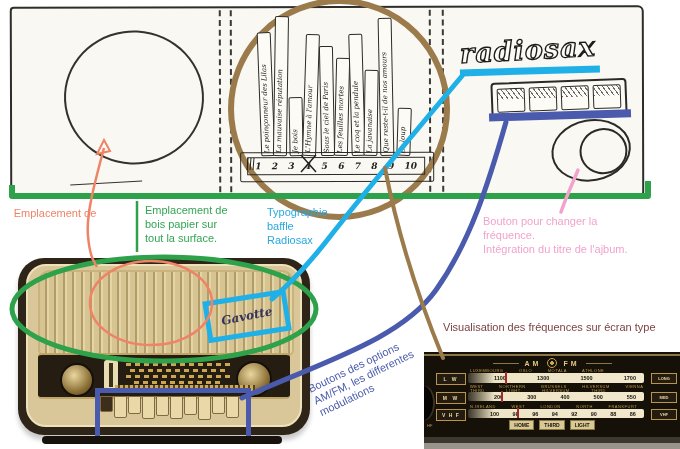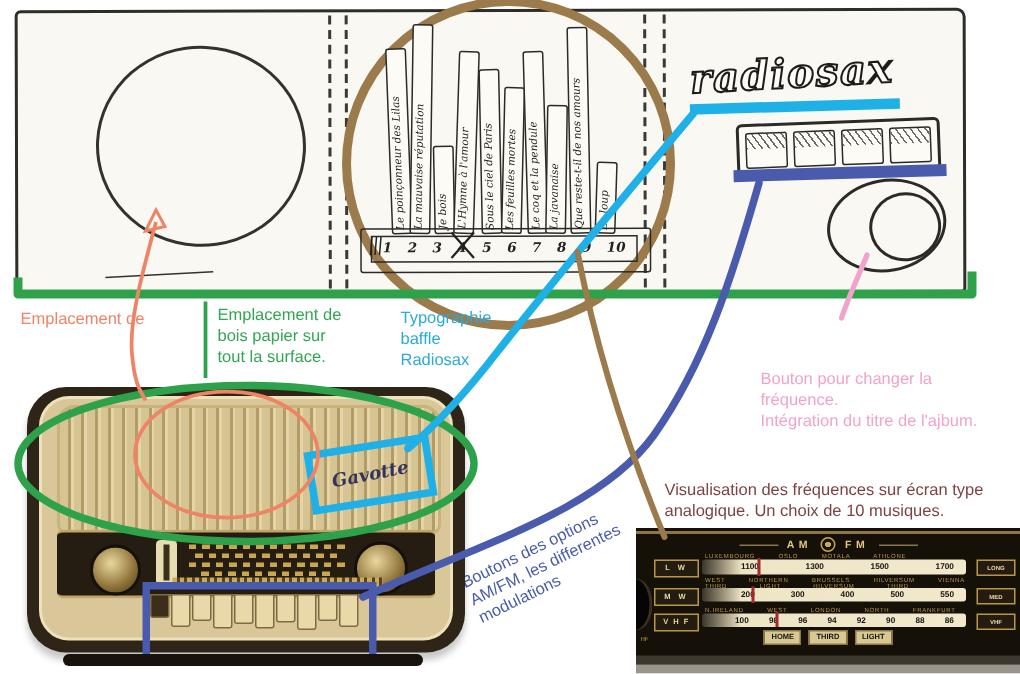--- a/index.html
+++ b/index.html
@@ -26,21 +26,21 @@
   .preset-key{flex:1;border:1.5px solid #2b2a26;border-radius:2px;background:
       repeating-linear-gradient(55deg,#6b6a66 0 1px,transparent 1px 4px) top/100% 45% no-repeat,#fcfbf5;}
   #sketch-knob{position:absolute;left:539px;top:112px;width:76px;height:58px;border:2.5px solid #2b2a26;
                border-radius:50%;transform:rotate(-10deg);}
   #sketch-knob-inner{position:absolute;left:26px;top:9px;width:44px;height:42px;border:2px solid #2b2a26;border-radius:50%;}
   
   .note{position:absolute;font-size:11px;line-height:1.25;}
   #note-speaker{left:6px;top:207px;width:98px;color:#ef8366;text-align:center;}
   #note-paper{left:145px;top:204px;width:112px;color:#33a553;}
   #note-typo{left:267px;top:206px;width:92px;color:#29a9dd;}
-  #note-freqbtn{left:507px;top:215px;width:165px;color:#f2a3cb;margin-top:32px;}
+  #note-freqbtn{left:483px;top:215px;width:165px;color:#f2a3cb;}
   #note-display{left:443px;top:321px;width:236px;color:#7d4343;}
   #note-amfm{left:306px;top:384px;width:150px;color:#4a5cab;transform:rotate(-26deg);transform-origin:left top;line-height:1.2;}
   
   #radio-photo{position:absolute;left:12px;top:255px;width:306px;height:194px;}
   #radio-case{position:absolute;left:6px;top:3px;width:292px;height:177px;background:#2e2417;border-radius:26px;
               box-shadow:0 5px 5px rgba(0,0,0,.22);}
   #radio-bezel{position:absolute;left:14px;top:9px;width:276px;height:163px;border-radius:20px;background:#d9c79a;
                border:2px solid #eee2ba;box-sizing:border-box;}
   #grille{position:absolute;left:26px;top:15px;width:252px;height:82px;border:2px solid #c9b27c;border-radius:12px 12px 6px 6px;
           background:repeating-linear-gradient(90deg,#d6c493 0 5px,#b29d69 5px 7px,#e4d4a6 7px 9px);}
@@ -176,21 +176,20 @@
     <div>Typographie</div>
     <div>baffle</div>
     <div>Radiosax</div>
   </div>
   <div class="note" id="note-freqbtn">
     <div>Bouton pour changer la fréquence.</div>
     <div>Intégration du titre de l'ajbum.</div>
   </div>
   <div class="note" id="note-display">
     <div>Visualisation des fréquences sur écran type</div>
-    <div>analogique. Un choix de 10 musiques.</div>
   </div>
   <div class="note" id="note-amfm">
     <div>Boutons des options</div>
     <div>AM/FM, les differentes</div>
     <div>modulations</div>
   </div>
 
   <div id="radio-photo">
     <div id="radio-case"></div>
     <div id="radio-bezel"></div>

